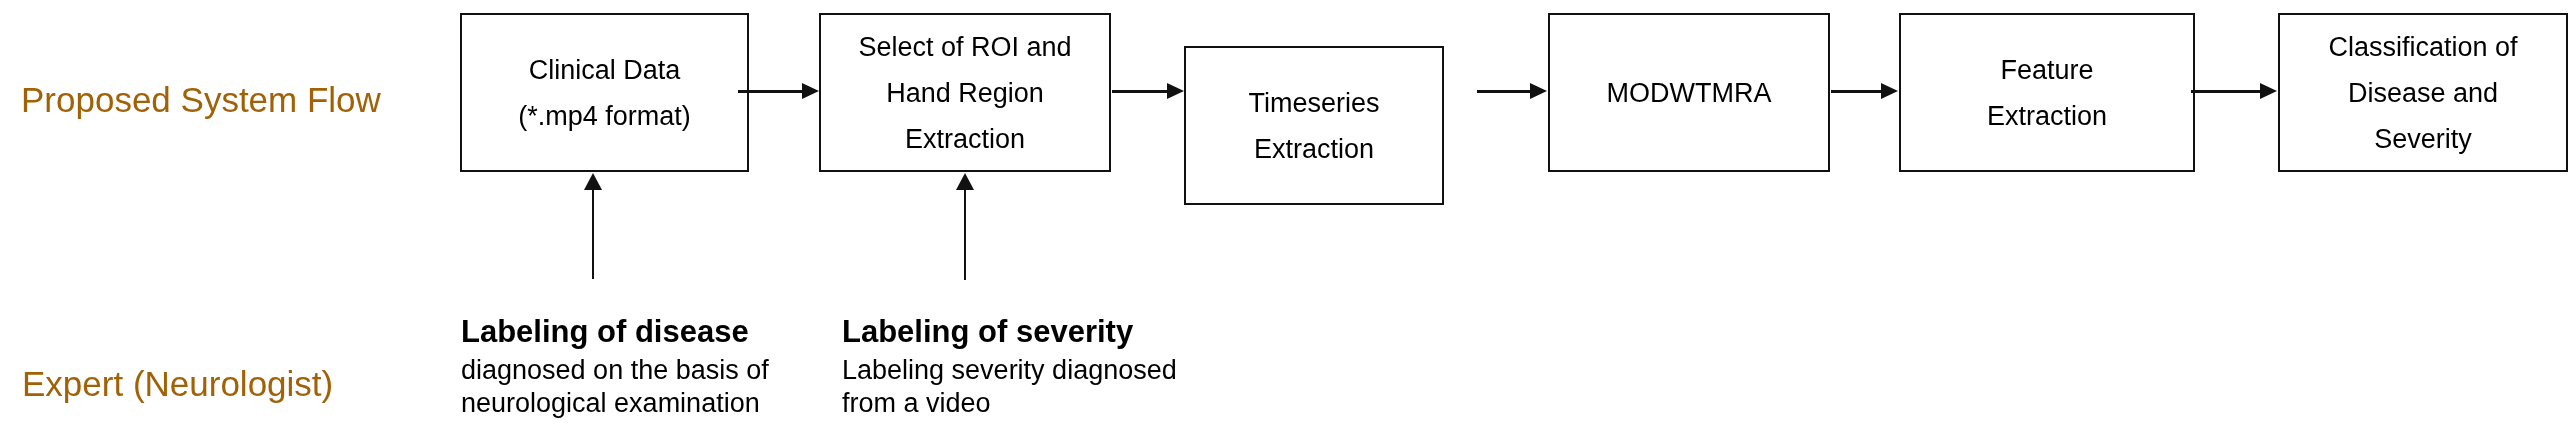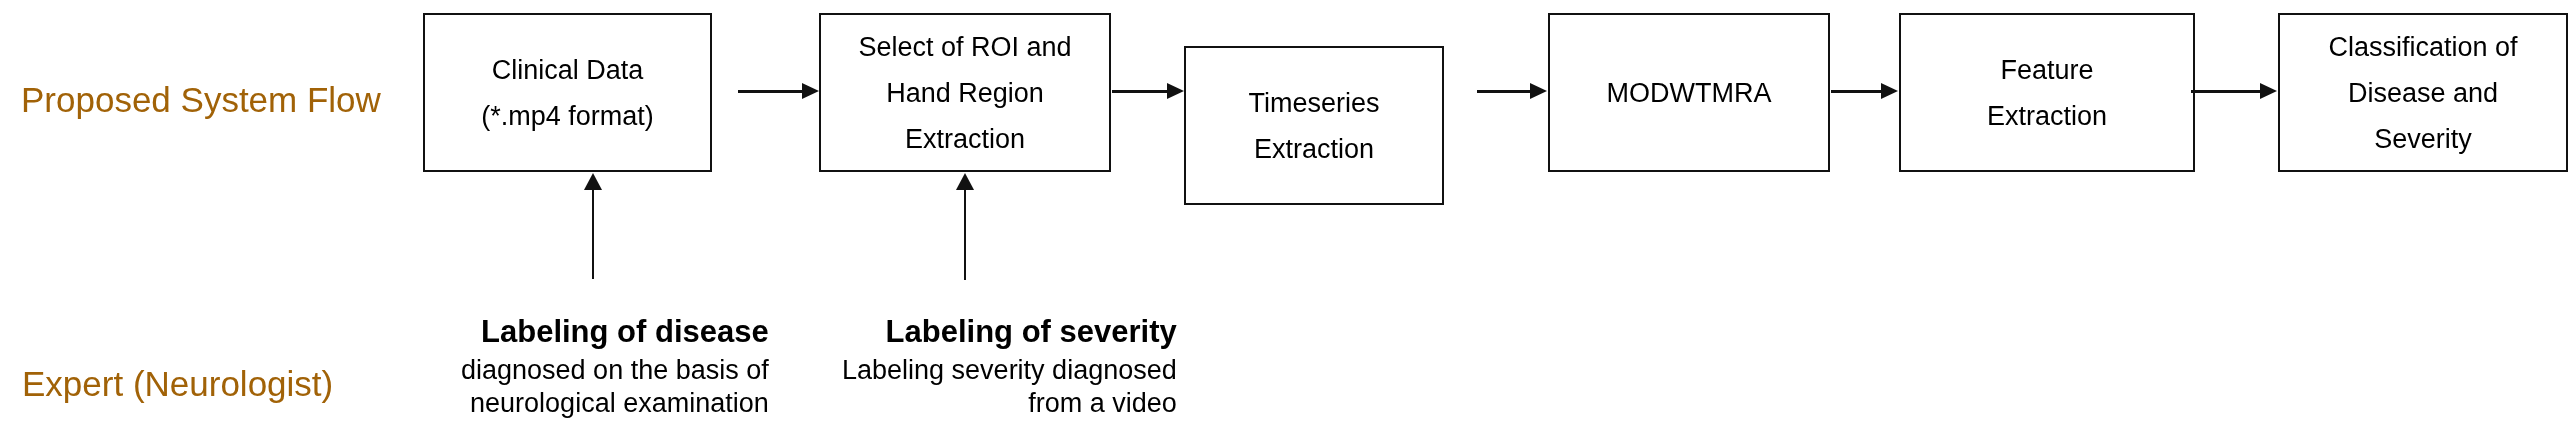--- a/index.html
+++ b/index.html
@@ -34,21 +34,21 @@
     border: 2.7px solid #111111;
     background: #ffffff;
     display: flex;
     align-items: center;
     justify-content: center;
     text-align: center;
     font-size: 27px;
     line-height: 46px;
   }
   .flow-box .box-label { white-space: pre-line; }
-  #box-1 { left: 423px;  width: 289px; }
+  #box-1 { left: 460px;  width: 289px; }
   #box-2 { left: 819px; width: 292px; }
   #box-3 { left: 1184px; width: 260px; margin-top: 33px; }
   #box-4 { left: 1548px; width: 282px; }
   #box-5 { left: 1899px; width: 296px; }
   #box-6 { left: 2278px; width: 290px; }
 
   .h-arrow {
     position: absolute;
     top: 83px;
     height: 17.6px;
@@ -98,21 +98,20 @@
     bottom: 0;
     width: 2.7px;
     background: #111111;
   }
   #v-arrow-1 { left: 583px;  top: 173px; height: 106px; }
   #v-arrow-2 { left: 955px; top: 173px; height: 107px; }
 
   .annotation {
     position: absolute;
     top: 313px;
-    text-align: right;
   }
   .annotation .annotation-title {
     font-size: 31px;
     line-height: 38px;
     font-weight: bold;
     white-space: nowrap;
   }
   .annotation .annotation-desc {
     margin-top: 3.4px;
     font-size: 27px;

